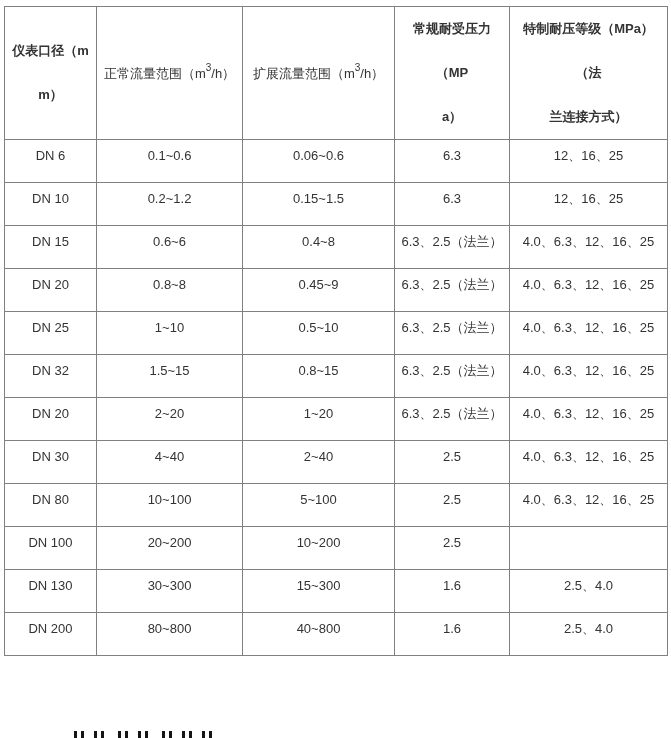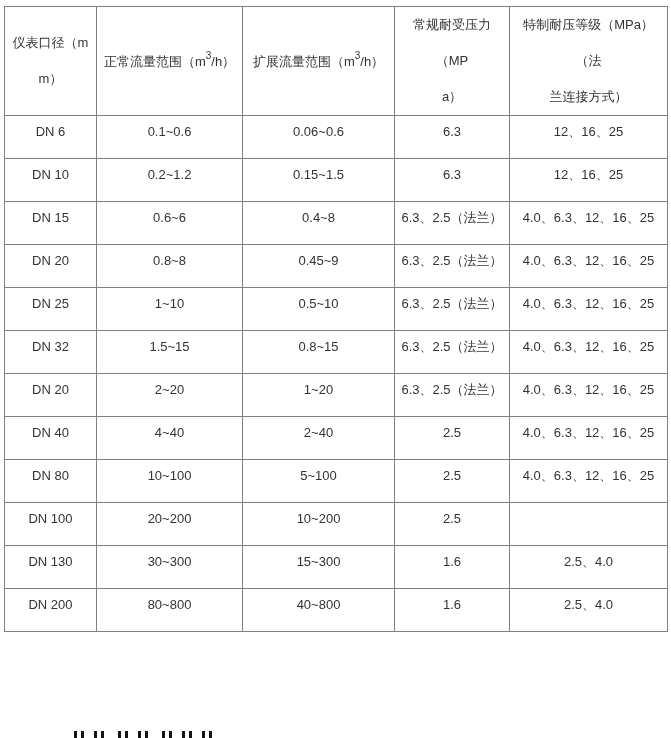--- a/index.html
+++ b/index.html
@@ -33,21 +33,22 @@
   }
   table.spec th {
     font-weight: normal;
     height: 70px;
     vertical-align: middle;
     line-height: 33px;
     padding: 0 2px;
   }
   table.spec th .hline {
     display: block;
-    line-height: 36px;
+    line-height: 44px;
+    font-weight: bold;
   }
   table.spec td {
     height: 43px;
     vertical-align: top;
     padding: 8px 2px 0 2px;
     line-height: 15px;
   }
   sup.cube {
     font-size: 10px;
     position: relative;
@@ -151,21 +152,21 @@
         <td>4.0、6.3、12、16、25</td>
       </tr>
       <tr>
         <td>DN 20</td>
         <td>2~20</td>
         <td>1~20</td>
         <td>6.3、2.5（法兰）</td>
         <td>4.0、6.3、12、16、25</td>
       </tr>
       <tr>
-        <td>DN 40</td>
+        <td>DN 30</td>
         <td>4~40</td>
         <td>2~40</td>
         <td>2.5</td>
         <td>4.0、6.3、12、16、25</td>
       </tr>
       <tr>
         <td>DN 80</td>
         <td>10~100</td>
         <td>5~100</td>
         <td>2.5</td>

